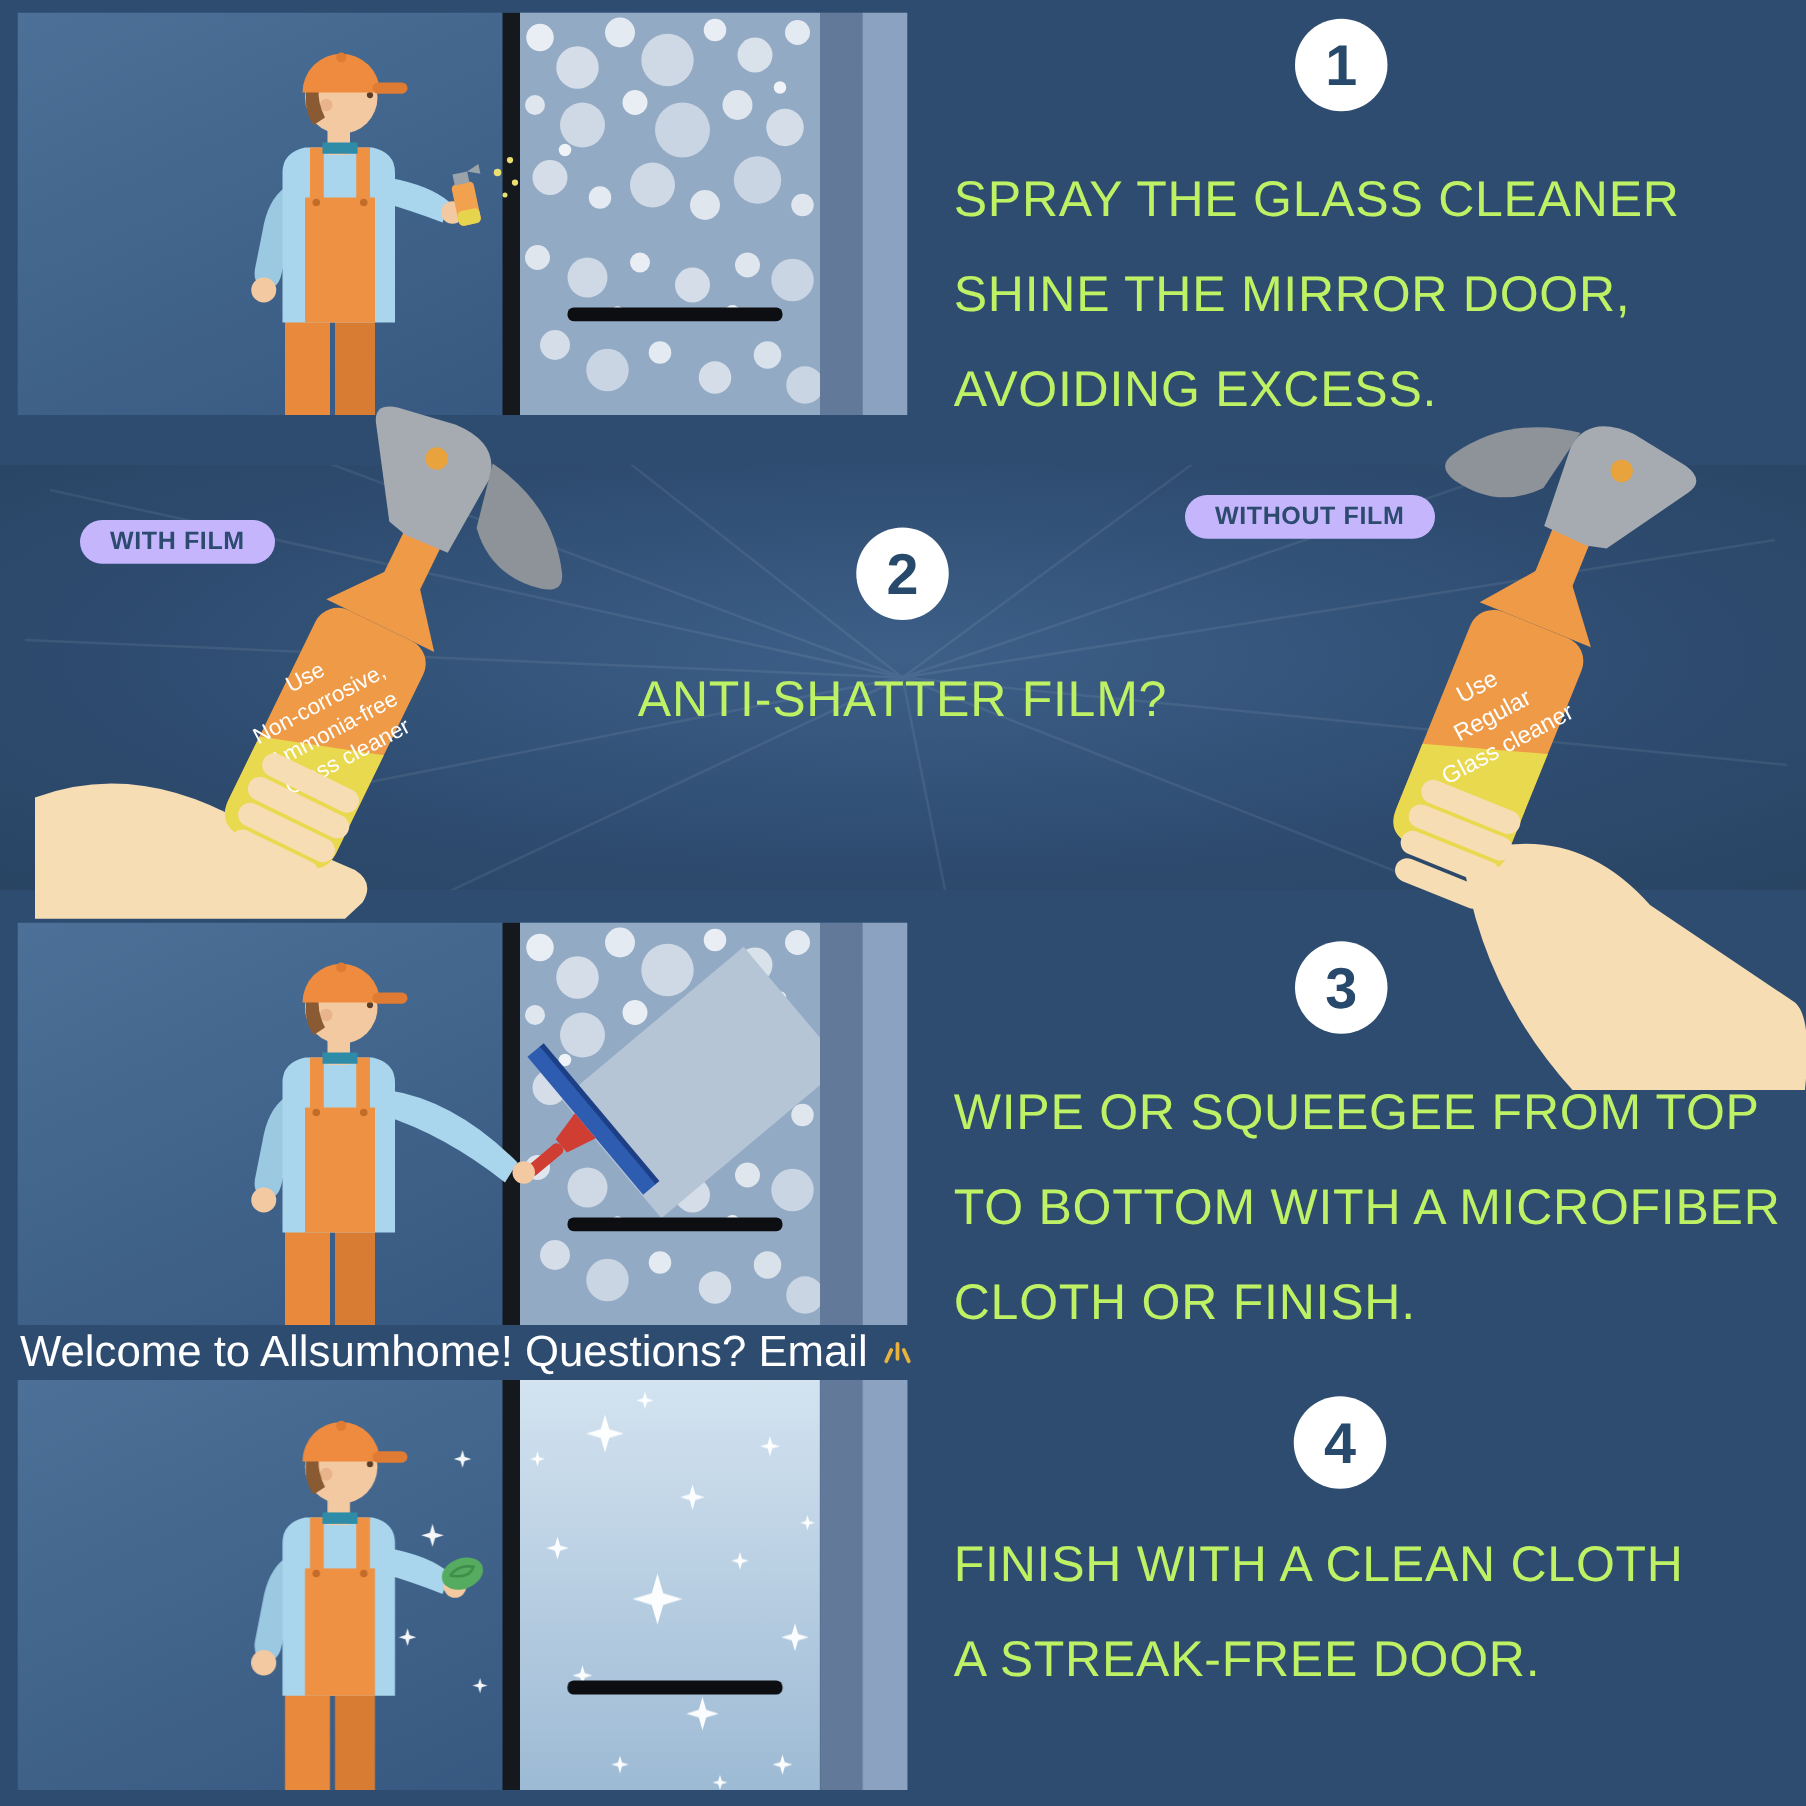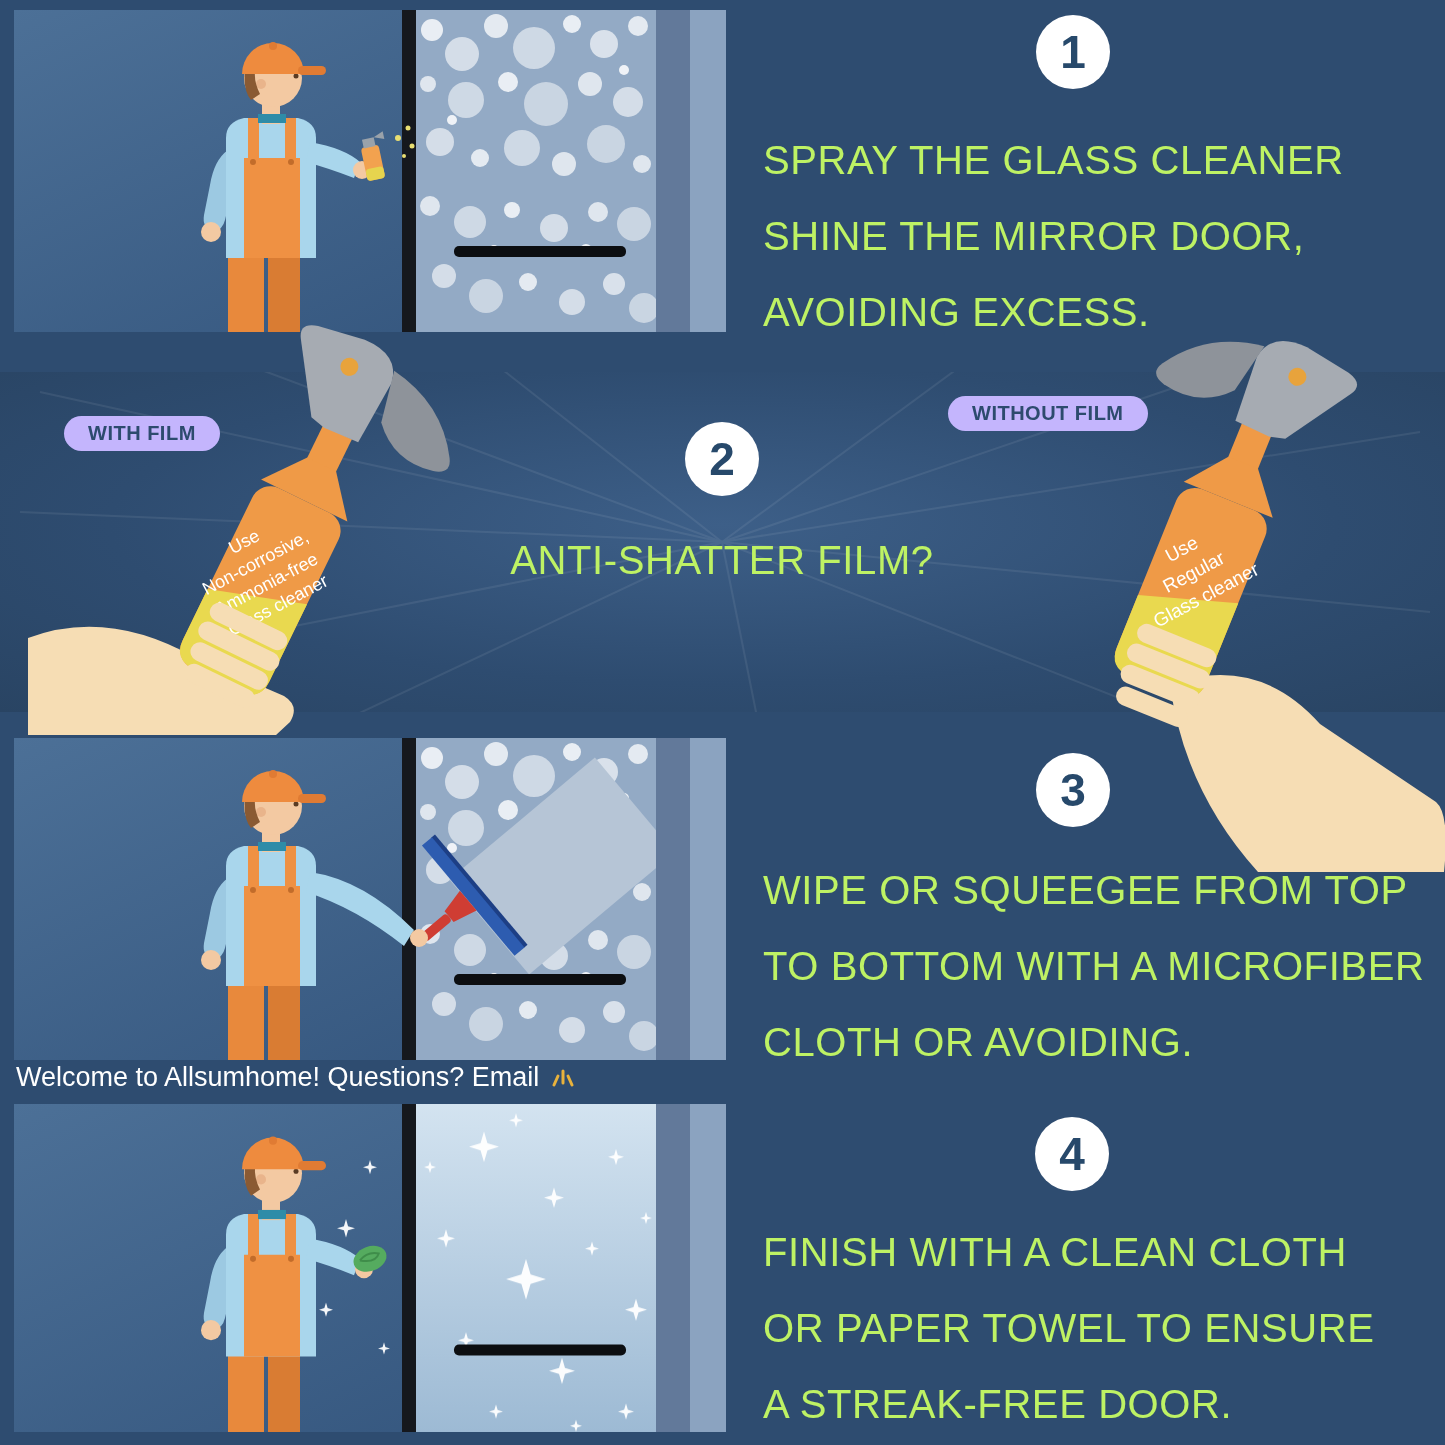--- a/index.html
+++ b/index.html
@@ -10,21 +10,21 @@
         background:radial-gradient(ellipse at 50% 45%, #3d5f88 0%, #2e4c70 60%, #294463 100%);}
   .panel{position:absolute;left:14px;width:712px;}
   .step-circle{position:absolute;width:74px;height:74px;border-radius:50%;background:#ffffff;
                display:flex;align-items:center;justify-content:center;
                font-size:46px;font-weight:bold;color:#27496b;}
   .step-text{position:absolute;color:#bef264;font-weight:normal;font-size:40px;
              letter-spacing:.6px;line-height:76px;white-space:nowrap;}
   .step-text-center{text-align:center;}
   .badge{position:absolute;background:#c4b5fd;color:#2d4b6e;font-weight:bold;font-size:20px;
          padding:6px 24px;border-radius:18px;letter-spacing:.5px;white-space:nowrap;}
-  .banner{position:absolute;left:16px;top:1062px;font-size:27px;color:#ffffff;
+  .banner{position:absolute;left:16px;top:1062px;font-size:35px;color:#ffffff;
           display:flex;align-items:center;gap:9px;white-space:nowrap;}
   .banner .email{color:#dca23e;}
   svg{display:block;}
   .overflow-vis{overflow:visible;}
 </style>
 </head>
 <body>
 
 <div class="canvas">
 
@@ -286,25 +286,24 @@
     <div>SPRAY THE GLASS CLEANER</div>
     <div>SHINE THE MIRROR DOOR,</div>
     <div>AVOIDING EXCESS.</div>
   </div>
   <div class="step-text step-text-center" style="left:372px;top:522px;width:700px">
     <div>ANTI-SHATTER FILM?</div>
   </div>
   <div class="step-text" style="left:763px;top:852px">
     <div>WIPE OR SQUEEGEE FROM TOP</div>
     <div>TO BOTTOM WITH A MICROFIBER</div>
-    <div>CLOTH OR AVOIDING.</div>
+    <div>CLOTH OR FINISH.</div>
   </div>
   <div class="step-text" style="left:763px;top:1214px">
     <div>FINISH WITH A CLEAN CLOTH</div>
-    <div>OR PAPER TOWEL TO ENSURE</div>
     <div>A STREAK-FREE DOOR.</div>
   </div>
 
   <div class="banner">
     <span>Welcome to Allsumhome! Questions? Email</span>
     <svg width="30" height="30" viewBox="0 0 30 30">
       <g stroke="#e8b23c" stroke-width="3" stroke-linecap="round" fill="none">
         <path d="M6,22 L10,13"></path>
           <path d="M15,20 L15,8"></path>
           <path d="M24,22 L20,13"></path>

